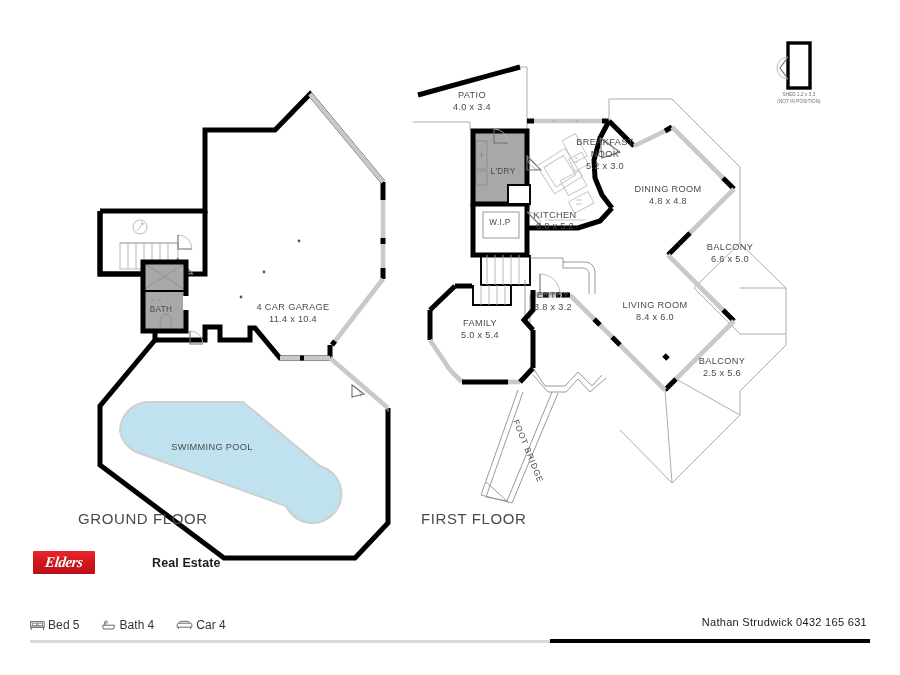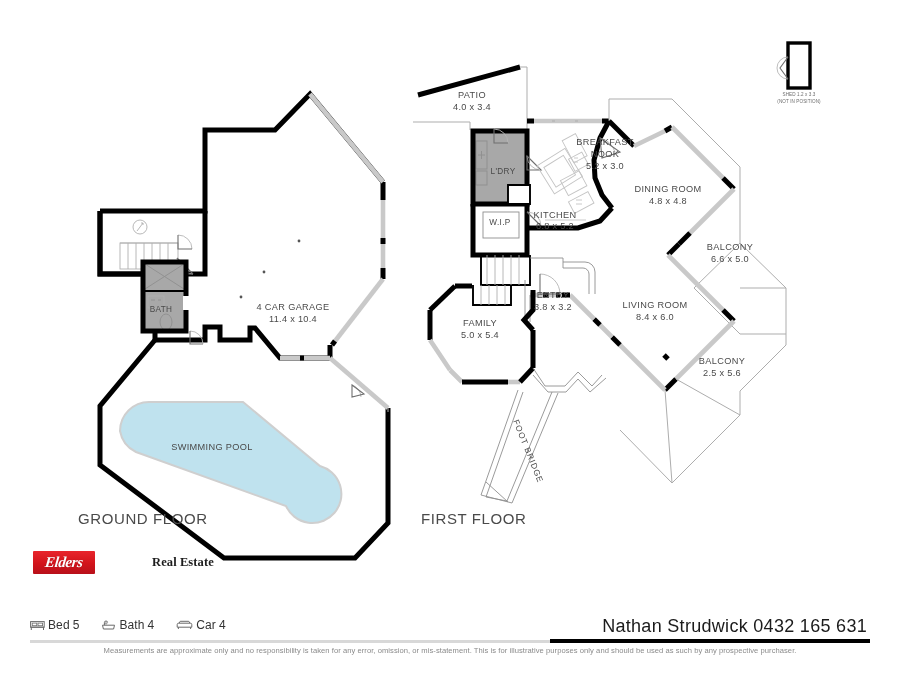--- a/index.html
+++ b/index.html
@@ -101,21 +101,21 @@
     font-family: "Liberation Serif", serif;
     font-style: italic;
     font-weight: bold;
     font-size: 15px;
     letter-spacing: -0.4px;
     transform: skewX(-6deg);
     line-height: 1;
     text-shadow: 0 0 1px rgba(0,0,0,.25);
   }
   #brand-suffix {
-    font-family: Liberation Serif, serif;
+    font-family: Liberation Sans, sans-serif;
     font-weight: bold;
     font-size: 12.5px;
     color: #1d1d1d;
     letter-spacing: 0.1px;
     padding-left: 48px;
   }
   #address {
     position: absolute;
     left: 33px; top: 53px;
     font-size: 13px;
@@ -134,21 +134,21 @@
     align-items: center;
     gap: 3px;
     font-size: 12px;
     color: #333333;
     letter-spacing: 0.1px;
   }
   .feature svg { display: block; }
   #agent {
     position: absolute;
     right: 33px; top: 76px;
-    font-size: 18px;
+    font-size: 11px;
     color: #1b1b1b;
     letter-spacing: 0.3px;
     white-space: nowrap;
   }
   #rule-light {
     position: absolute;
     left: 30px; top: 100px;
     width: 520px; height: 2.5px;
     background: #d8d8d8;
   }
@@ -533,16 +533,15 @@
         <span>Car</span>
         <span>4</span>
       </div>
     </div>
 
     <div id="agent">Nathan Strudwick 0432 165 631</div>
 
     <div id="rule-light"></div>
     <div id="rule-dark"></div>
 
-    <div id="disclaimer">Measurements are approximate only and no responsibility is taken for any error, omission, or mis-statement. This is for illustrative purposes only and should be used as such by any prospective purchaser.</div>
   </div>
 
 </div>
 
 </body></html>

